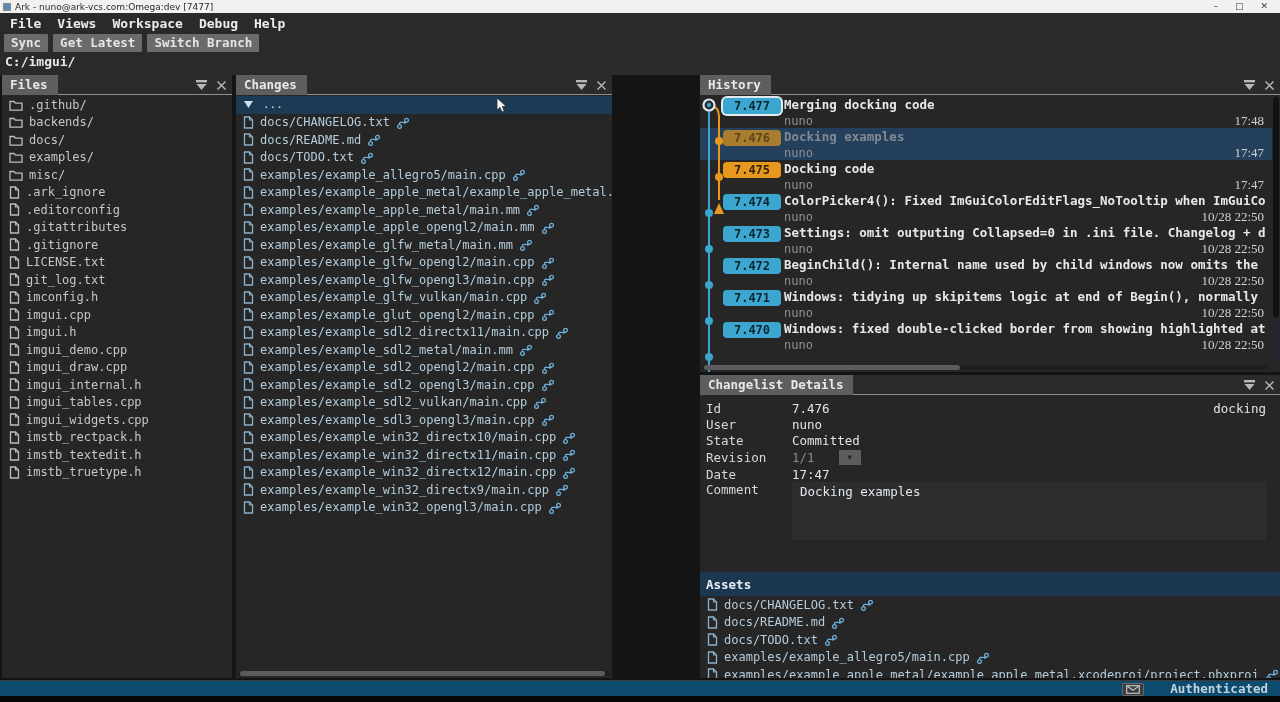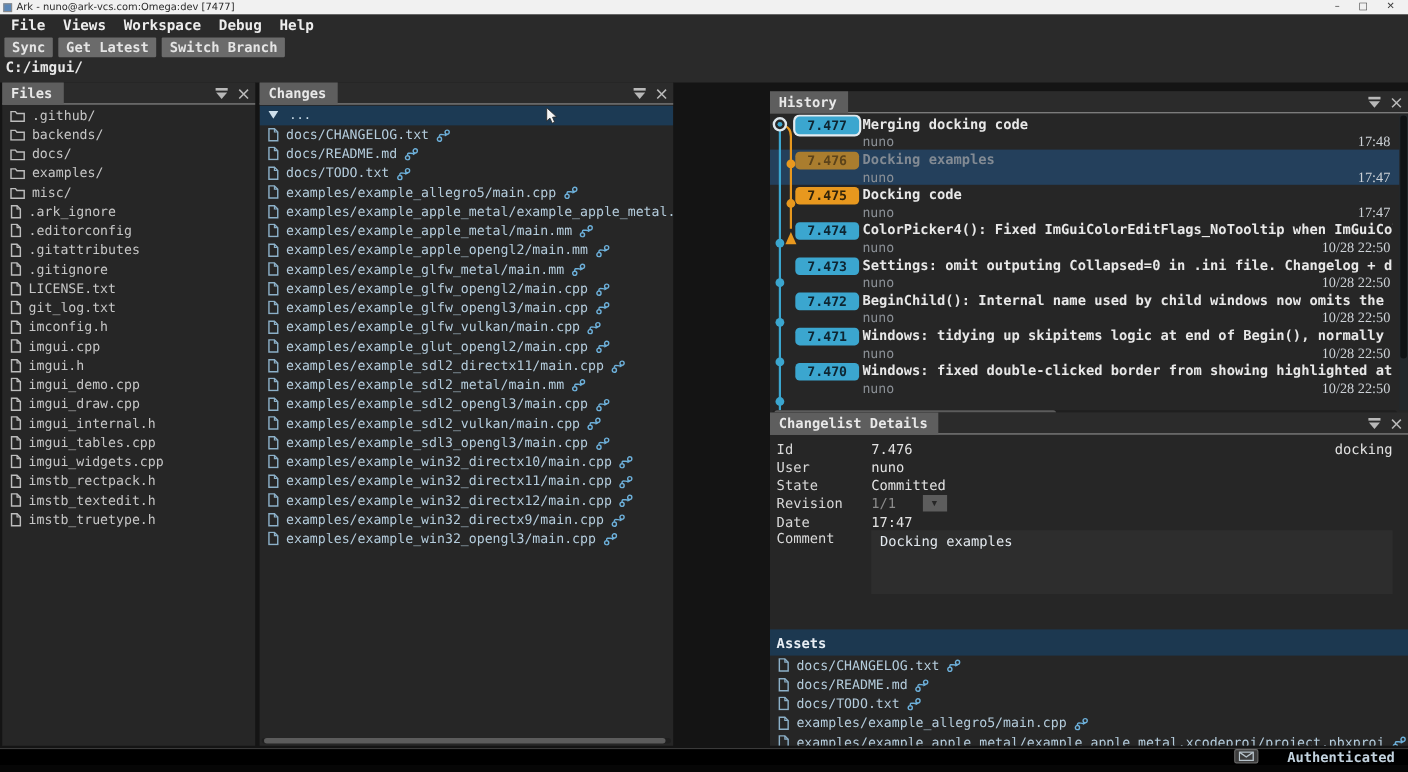--- a/index.html
+++ b/index.html
@@ -70,21 +70,21 @@
   .f-value.dim{color:#8b8b8b;}
   .f-branch{margin-left:auto;margin-right:14px;color:#e3e3e3;}
   .dd-btn{width:22px;height:15px;background:#5d5d5d;margin-left:24px;display:flex;align-items:center;justify-content:center;font-size:8px;color:#262626;}
   .comment-row{align-items:flex-start;height:auto;}
   .comment-box{flex:1;margin-right:14px;height:58px;background:#2d2d2d;padding:2px 8px;color:#e2e8ee;font-size:12.5px;}
 
   .assets{position:absolute;left:0;right:0;top:176px;bottom:0;overflow:hidden;}
   .assets-header{height:24px;background:#1c3850;color:#e8eef4;font-size:12.5px;font-weight:700;display:flex;align-items:center;padding-left:6px;}
 
   
-  .statusbar{position:absolute;left:0;top:680px;width:1280px;height:16px;background:#000000;border-top:1px solid #3a3a3a;display:flex;align-items:flex-start;justify-content:flex-end;}
+  .statusbar{position:absolute;left:0;top:680px;width:1280px;height:16px;background:#0c4a6e;border-top:1px solid #3a3a3a;display:flex;align-items:flex-end;justify-content:flex-end;}
   .mail-btn{width:22px;height:13px;background:#3c3c3c;border:1px solid #6a6a6a;border-radius:2px;display:flex;align-items:center;justify-content:center;margin-right:26px;}
   .auth-label{font-size:12.5px;font-weight:700;color:#c2d2de;margin-right:12px;}
   .bottom-strip{position:absolute;left:0;top:696px;width:1280px;height:6px;background:#060606;}
 
   .cursor{position:absolute;z-index:30;}
 </style>
 </head>
 <body>
 
 <div class="top-region">
@@ -628,20 +628,37 @@
           <span class="row-ico">
             <svg width="14" height="13" viewBox="0 0 14 13">
               <circle cx="3.5" cy="10.5" r="1.9" fill="none" stroke="#6db0da" stroke-width="1.3"></circle>
               <circle cx="10.5" cy="4.2" r="1.9" fill="none" stroke="#6db0da" stroke-width="1.3"></circle>
               <path d="M3.5 8.4 V7.6 C3.5 5.6 5 6.4 9.2 6.6" fill="none" stroke="#6db0da" stroke-width="1.3"></path>
               <polygon points="8.6,4.9 11,6.7 8.4,8.1" fill="#6db0da"></polygon>
             </svg>
           </span>
         </div>
 
+        <div class="list-row chg-row file">
+          <span class="row-ico file-ico">
+            <svg width="11" height="13" viewBox="0 0 11 13">
+              <path d="M1.5 1 h5 l3 3 v8 h-8 Z" fill="none" stroke="#8cb0c8" stroke-width="1.3"></path>
+              <path d="M6.5 1 v3 h3" fill="none" stroke="#8cb0c8" stroke-width="1.1"></path>
+            </svg>
+          </span>
+          <span>examples/example_sdl2_opengl2/main.cpp</span>
+          <span class="row-ico">
+            <svg width="14" height="13" viewBox="0 0 14 13">
+              <circle cx="3.5" cy="10.5" r="1.9" fill="none" stroke="#6db0da" stroke-width="1.3"></circle>
+              <circle cx="10.5" cy="4.2" r="1.9" fill="none" stroke="#6db0da" stroke-width="1.3"></circle>
+              <path d="M3.5 8.4 V7.6 C3.5 5.6 5 6.4 9.2 6.6" fill="none" stroke="#6db0da" stroke-width="1.3"></path>
+              <polygon points="8.6,4.9 11,6.7 8.4,8.1" fill="#6db0da"></polygon>
+            </svg>
+          </span>
+        </div>
 
         <div class="list-row chg-row file">
           <span class="row-ico file-ico">
             <svg width="11" height="13" viewBox="0 0 11 13">
               <path d="M1.5 1 h5 l3 3 v8 h-8 Z" fill="none" stroke="#8cb0c8" stroke-width="1.3"></path>
               <path d="M6.5 1 v3 h3" fill="none" stroke="#8cb0c8" stroke-width="1.1"></path>
             </svg>
           </span>
           <span>examples/example_sdl2_opengl3/main.cpp</span>
           <span class="row-ico">
@@ -784,21 +801,21 @@
       <svg width="12" height="16" viewBox="0 0 12 16">
           <path d="M1 0 L1 12 L4 9.4 L6 14 L8.2 13 L6.3 8.6 L10 8.2 Z" fill="#f5f5f5" stroke="#222" stroke-width="0.7"></path>
         </svg>
     </div>
     <div class="hscroll">
         <span class="thumb" style="left:2px;right:5px;"></span>
       </div>
   </div>
 </div>
 
-<div class="panel" style="left:700px;top:75px;width:580px;height:297px;margin-top:8px;">
+<div class="panel" style="left:700px;top:75px;width:580px;height:297px;">
   <div class="tabbar">
     <span class="tab">History</span>
     <span class="tab-icons">
       <svg width="13" height="12" viewBox="0 0 13 12">
           <rect x="1" y="1" width="11" height="2.4" fill="#b8b8b8"></rect>
           <polygon points="1.5,5 11.5,5 6.5,11" fill="#b8b8b8"></polygon>
         </svg>
       <svg width="11" height="11" viewBox="0 0 11 11">
           <path d="M1.5 1.5 L9.5 9.5 M9.5 1.5 L1.5 9.5" stroke="#b8b8b8" stroke-width="1.4"></path>
         </svg>

